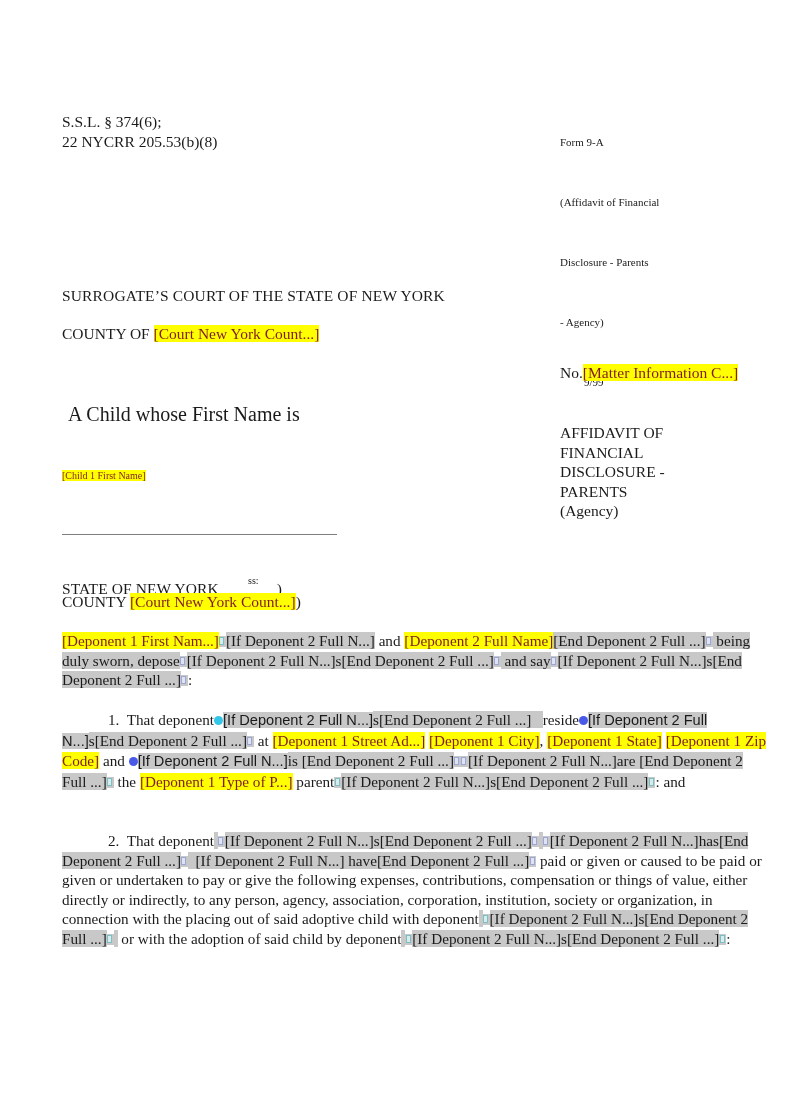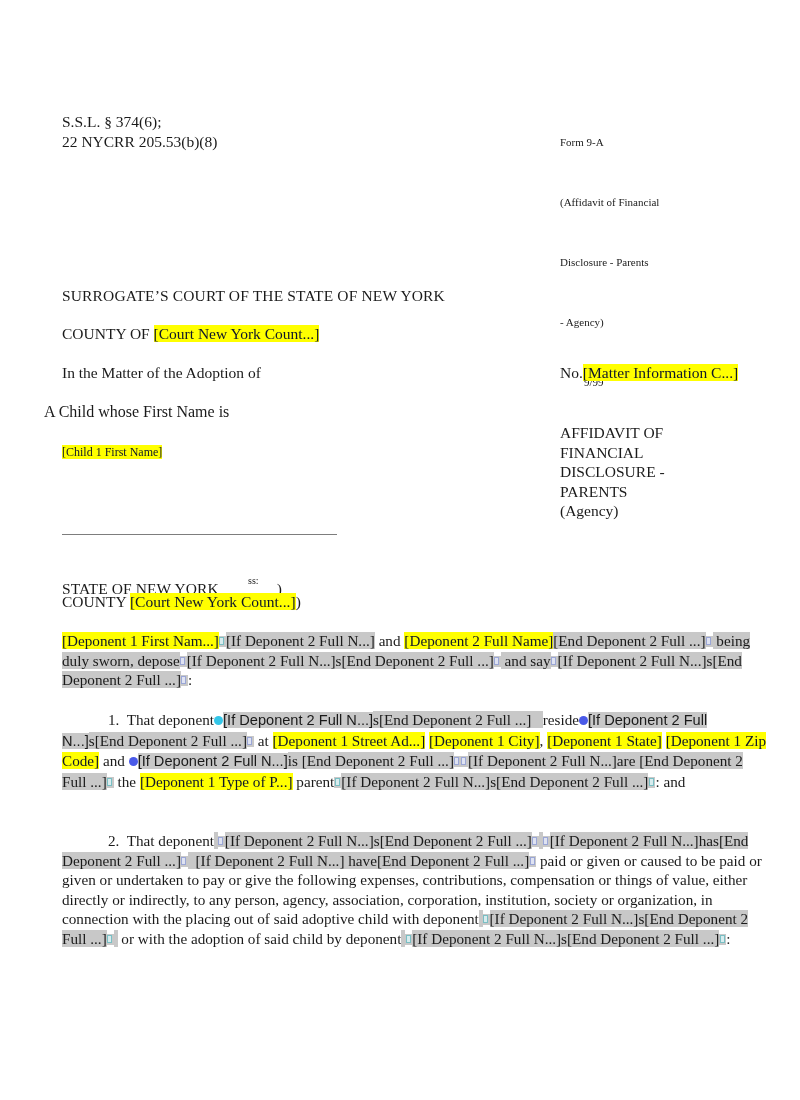--- a/index.html
+++ b/index.html
@@ -53,26 +53,26 @@
   }
   .matter-line {
     left: 62px; top: 364px;
     font-size: 15.5px;
   }
   .no-line {
     left: 560px; top: 364px;
     font-size: 15.5px;
   }
   .child-line {
-    left: 44px; top: 403px;
-    font-size: 16px;
+    left: 68px; top: 403px;
+    font-size: 20px;
   }
   .child-name {
-    left: 62px; top: 445px;
-    font-size: 12px;
+    left: 62px; top: 470px;
+    font-size: 10px;
   }
   .affidavit-title {
     left: 560px; top: 423px;
     font-size: 15.5px;
     line-height: 19.5px;
     width: 220px;
     white-space: pre-line;
   }
 
   .rule {
@@ -108,21 +108,21 @@
     line-height: 19.6px;
     text-align: left;
   }
   #intro-para { top: 631px; }
   #para-1 { top: 710px; text-indent: 46px; }
   #para-2 { top: 831px; text-indent: 46px; }
 
   
   .mf {            
     background: #ffff00;
-    color: #0f172a;
+    color: #7f1d1d;
   }
   .cf {            
     background: #c8c8c8;
     color: #1a1a1a;
   }
   .cf-sans {       
     background: #c8c8c8;
     color: #1a1a1a;
     font-family: "Liberation Sans", "DejaVu Sans", sans-serif;
     font-size: 14.6px;
@@ -178,21 +178,20 @@
     <br>
     <span class="indented">9/99</span>
   </div>
 
   <div class="blk court-title">SURROGATE’S COURT OF THE STATE OF NEW YORK</div>
 
   <div class="blk county-line">
     <span>COUNTY OF </span><span class="mf">[Court New York Count...]</span>
   </div>
 
-  <div class="blk matter-line">In the Matter of the Adoption of</div>
 
   <div class="blk no-line">
     <span>No.</span><span class="mf">[Matter Information C...]</span>
   </div>
 
   <div class="blk child-line">A Child whose First Name is</div>
 
   <div class="blk child-name">
     <span class="mf">[Child 1 First Name]</span>
   </div>

